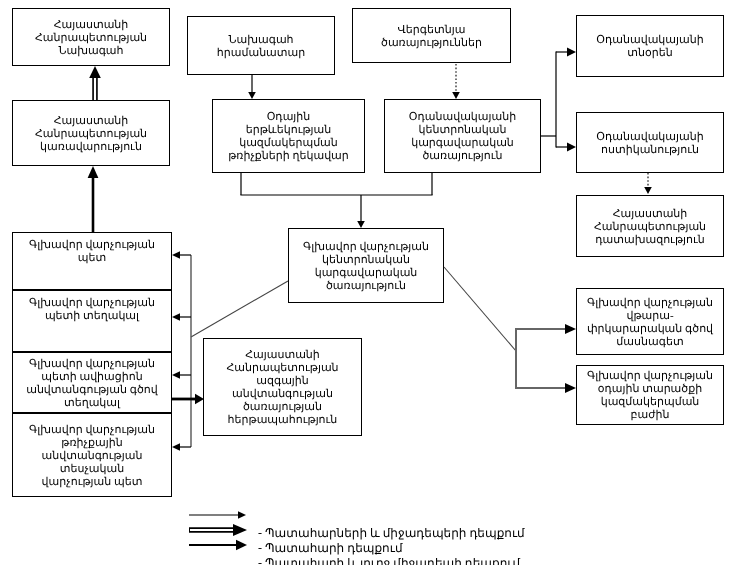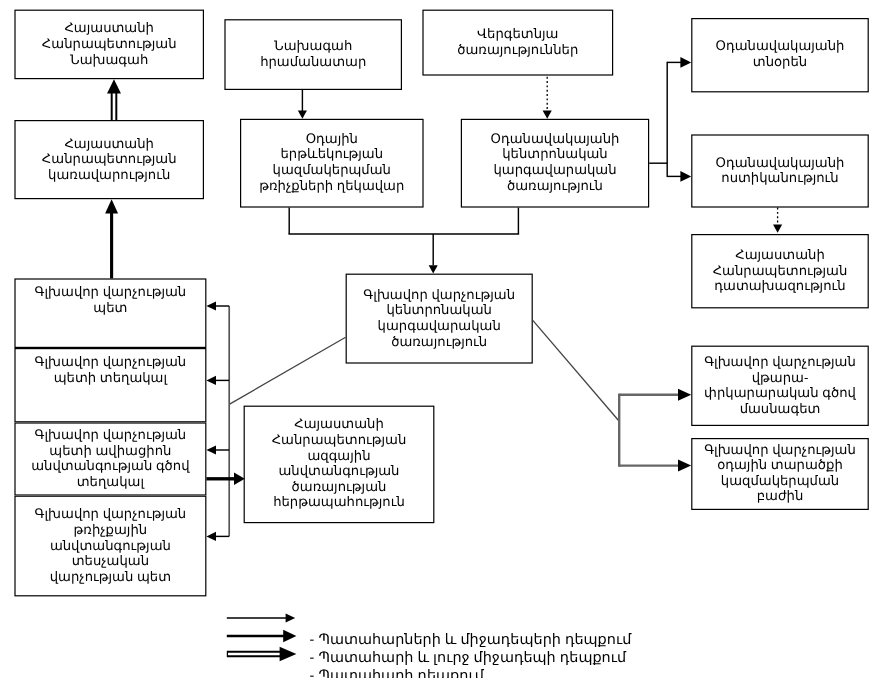--- a/index.html
+++ b/index.html
@@ -1,18 +1,18 @@
 <!DOCTYPE html>
 <html><head>
 <meta charset="utf-8">
 <style>
   html,body{margin:0;padding:0;background:#ffffff;}
   #canvas{
     position:relative;width:737px;height:565px;background:#ffffff;overflow:hidden;
-    font-family:Liberation Sans, sans-serif;
+    font-family:Liberation Serif, serif;
   }
   .node{
     position:absolute;box-sizing:border-box;border:1px solid #000;background:#fff;
     display:flex;align-items:center;justify-content:center;text-align:center;
     font-size:11px;line-height:13px;color:#000;white-space:pre-line;padding:2px;
     z-index:2;
   }
   .node.top{align-items:flex-start;padding-top:5px;}
   #wires{position:absolute;left:0;top:0;z-index:3;pointer-events:none;}
   #legend{
@@ -102,21 +102,21 @@
   </svg>
 
   <div class="node" style="left:12px;top:8px;width:158px;height:58px;">Հայաստանի
 Հանրապետության
 Նախագահ</div>
   <div class="node" style="left:12px;top:100px;width:158px;height:66px;">Հայաստանի
 Հանրապետության
 կառավարություն</div>
   <div class="node" style="left:187px;top:16px;width:148px;height:59px;">Նախագահ
 հրամանատար</div>
-  <div class="node" style="left:200px;top:99px;width:153px;height:74px;">Օդային
+  <div class="node" style="left:212px;top:99px;width:153px;height:74px;">Օդային
 երթևեկության
 կազմակերպման
 թռիչքների ղեկավար</div>
   <div class="node" style="left:352px;top:8px;width:159px;height:55px;">Վերգետնյա
 ծառայություններ</div>
   <div class="node" style="left:384px;top:99px;width:157px;height:74px;">Օդանավակայանի
 կենտրոնական
 կարգավարական
 ծառայություն</div>
   <div class="node" style="left:576px;top:15px;width:148px;height:62px;">Օդանավակայանի
@@ -161,28 +161,28 @@
   <div id="legend">
     <div class="legend-row">
       <svg width="64" height="14">
         <line x1="1" y1="7" x2="51" y2="7" stroke="#000" stroke-width="1.2"></line>
         <polygon points="50,3.2 50,10.8 58,7" fill="#000"></polygon>
       </svg>
       <span class="legend-label">- Պատահարների և միջադեպերի դեպքում</span>
     </div>
     <div class="legend-row">
       <svg width="64" height="14">
-        <line x1="1" y1="7" x2="49" y2="7" stroke="#000" stroke-width="2.2"></line>
-        <polygon points="48,1.8 48,12.2 59,7" fill="#000"></polygon>
-      </svg>
-      <span class="legend-label">- Պատահարի և լուրջ միջադեպի դեպքում</span>
-    </div>
-    <div class="legend-row">
-      <svg width="64" height="14">
         <line x1="1" y1="7" x2="46" y2="7" stroke="#000" stroke-width="5.5"></line>
         <line x1="2" y1="7" x2="46" y2="7" stroke="#fff" stroke-width="2.2"></line>
         <polygon points="45,1 45,13 59,7" fill="#000"></polygon>
       </svg>
       <span class="legend-label">- Պատահարի դեպքում</span>
     </div>
+    <div class="legend-row">
+      <svg width="64" height="14">
+        <line x1="1" y1="7" x2="49" y2="7" stroke="#000" stroke-width="2.2"></line>
+        <polygon points="48,1.8 48,12.2 59,7" fill="#000"></polygon>
+      </svg>
+      <span class="legend-label">- Պատահարի և լուրջ միջադեպի դեպքում</span>
+    </div>
   </div>
 
 </div>
 
 </body></html>

